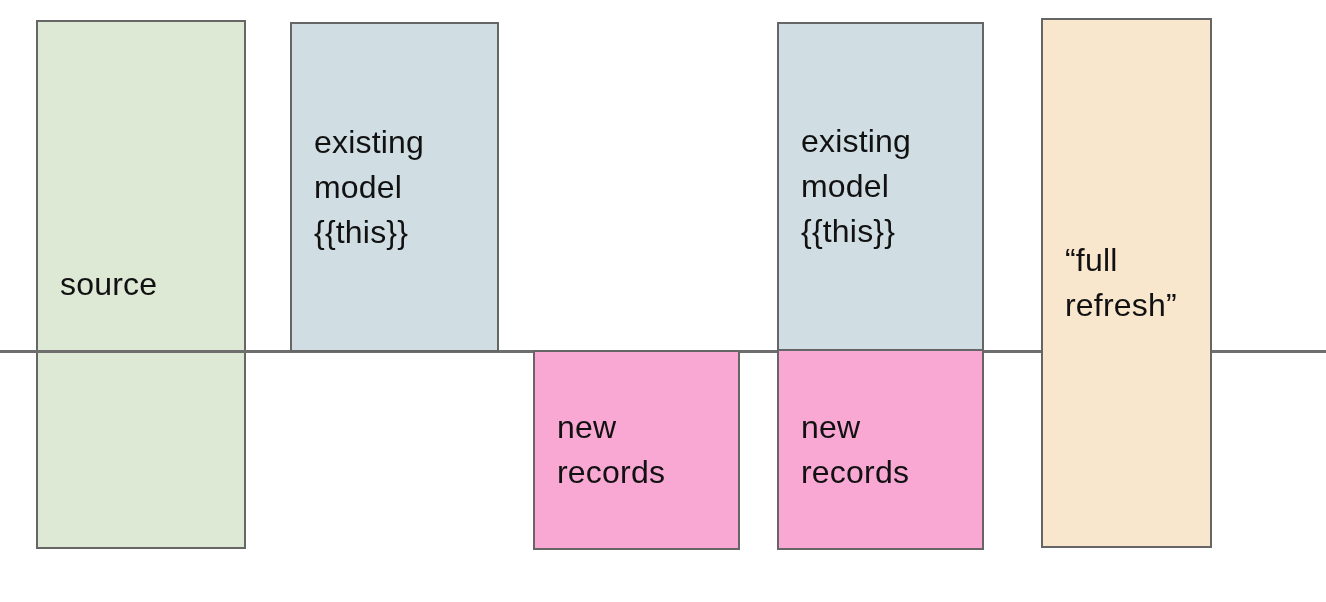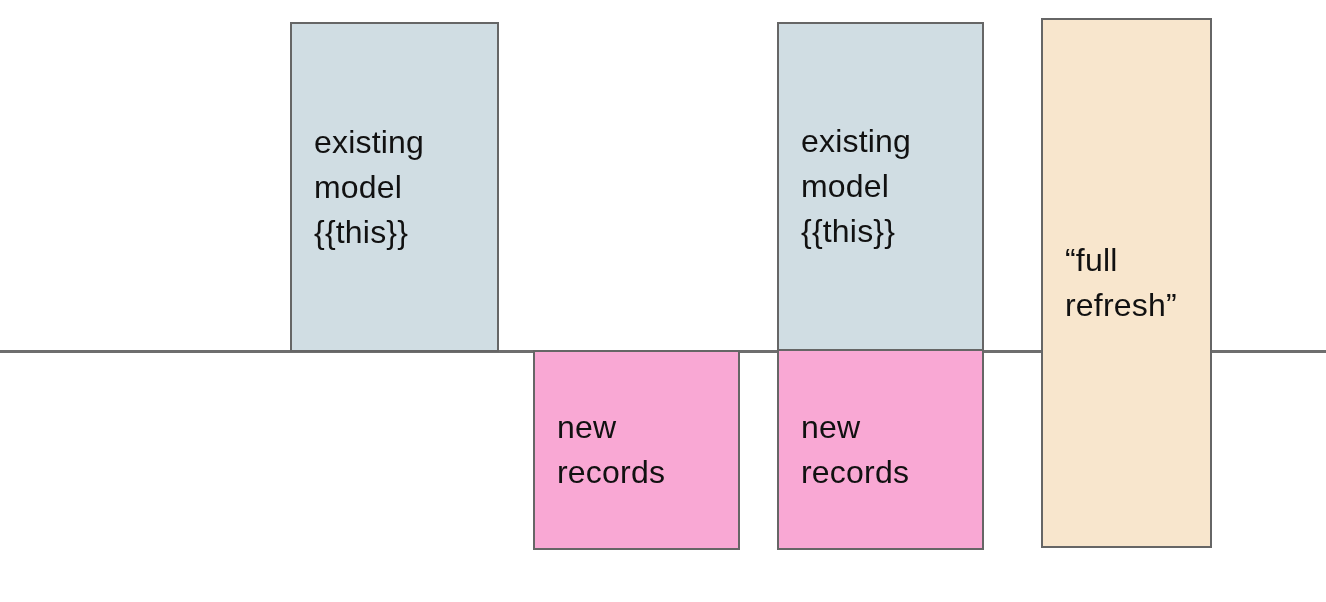--- a/index.html
+++ b/index.html
@@ -54,20 +54,23 @@
   #box-new-records-2 { left: 777px; top: 349px; width: 207px; height: 201px; }
   #box-full-refresh  { left:1041px; top:  18px; width: 171px; height: 530px; }
 </style>
 </head>
 <body>
 
 <div class="canvas">
 
   <div class="baseline"></div>
 
+  <div class="box box--green" id="box-source">
+    <span class="label">source</span>
+  </div>
 
   <div class="box box--blue" id="box-existing-1">
     <span class="label">existing
 model
 {{this}}</span>
   </div>
 
   <div class="box box--pink" id="box-new-records-1">
     <span class="label">new
 records</span>

